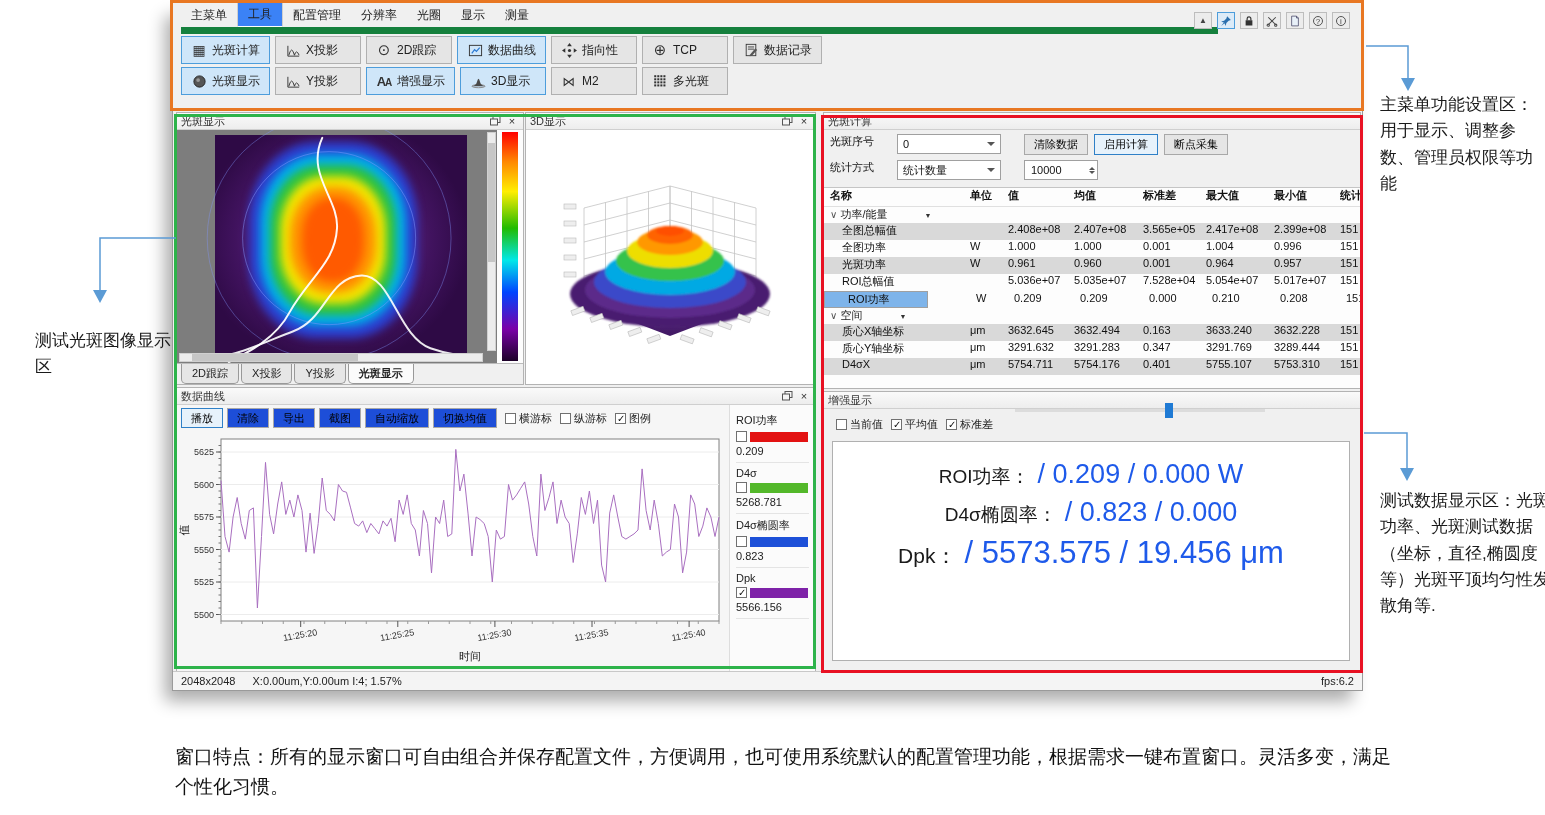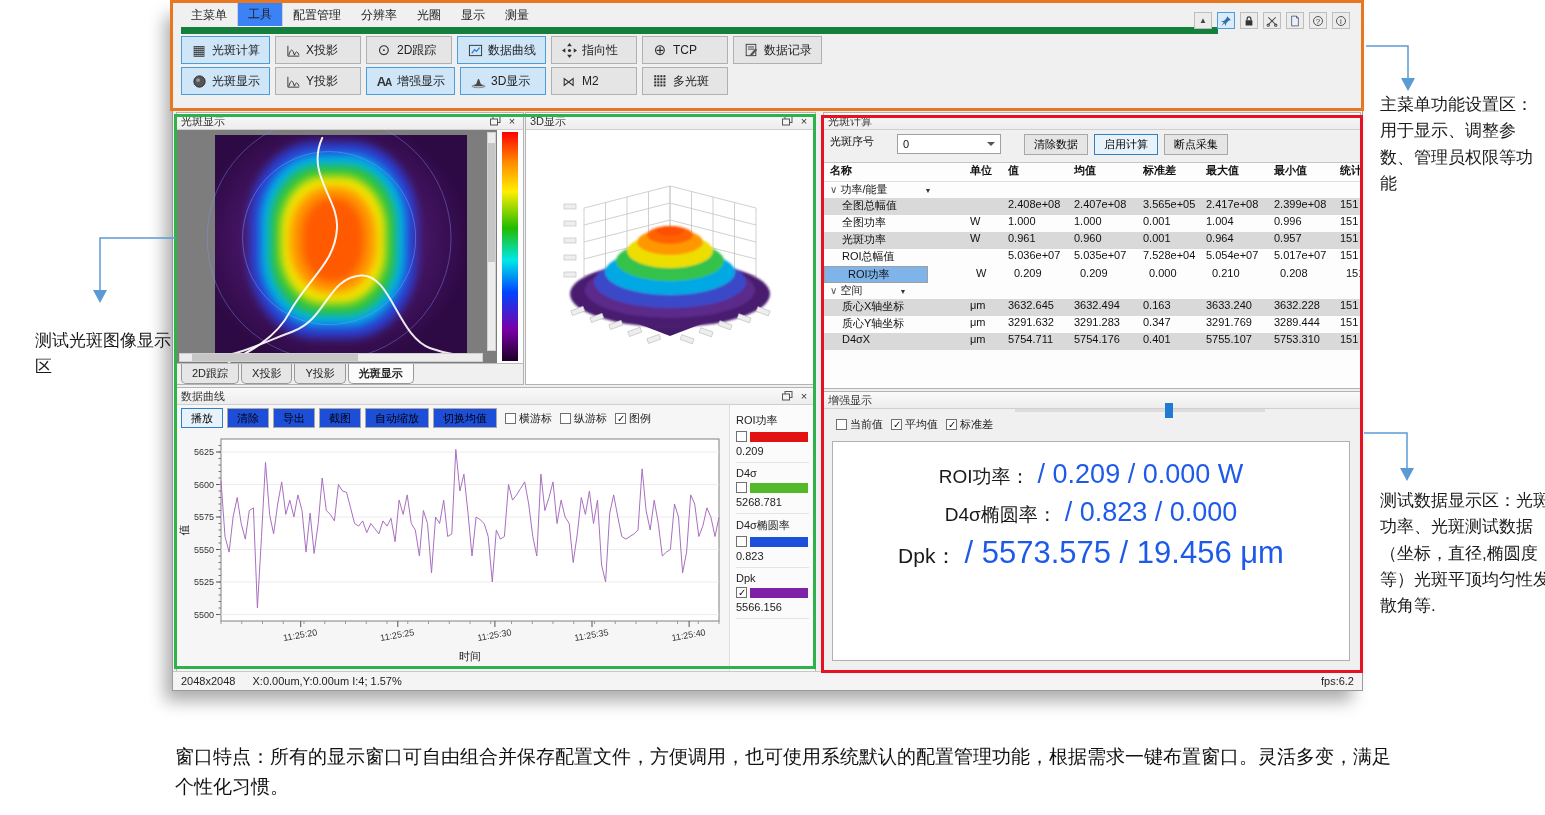--- a/index.html
+++ b/index.html
@@ -452,20 +452,33 @@
       <div class="controls">
         <div class="crow">
           <span>光斑序号</span>
           <span class="sel">
               <span>0</span>
             </span>
           <span id="calcbtns" style="display:flex;gap:6px">
               <button class="cbtn2">清除数据</button>
               <button class="cbtn2 on">启用计算</button>
               <button class="cbtn2">断点采集</button>
+            </span>
+        </div>
+        <div class="crow">
+          <span>统计方式</span>
+          <span class="sel">
+              <span>统计数量</span>
+            </span>
+          <span class="spin">
+              <span>10000</span>
+              <span class="arr">
+                <b></b>
+                <b></b>
+              </span>
             </span>
         </div>
       </div>
       <div class="tbl" id="tbl">
           <div class="trow thead">
             <span class="c c0">名称</span>
             <span class="c c1">单位</span>
             <span class="c c2">值</span>
             <span class="c c3">均值</span>
             <span class="c c4">标准差</span>

